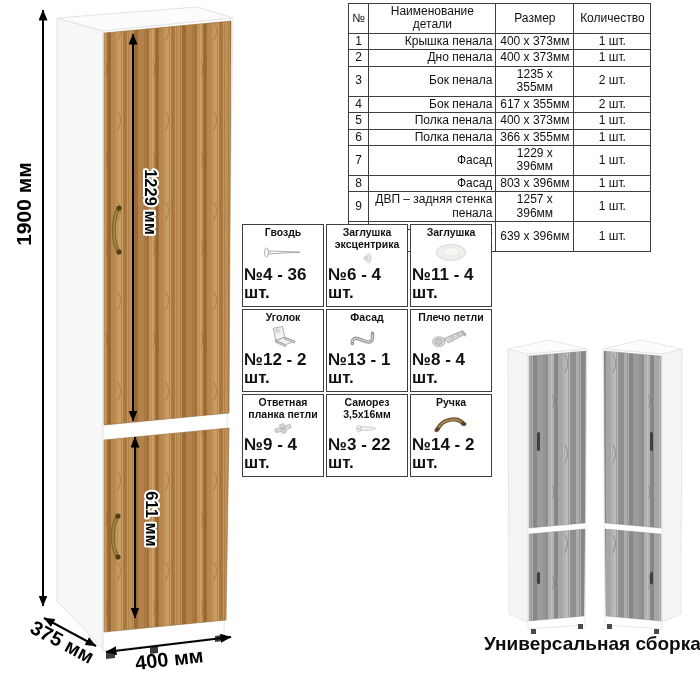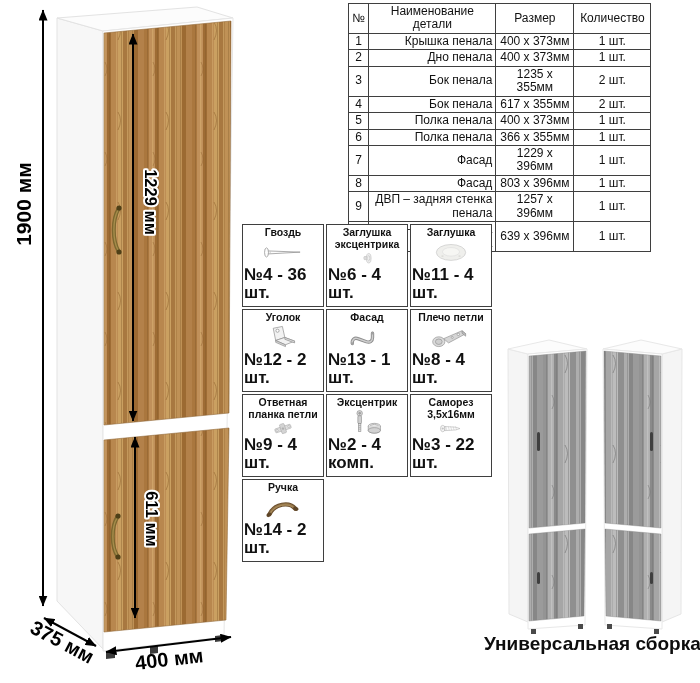--- a/index.html
+++ b/index.html
@@ -284,39 +284,20 @@
               <rect x="-7" y="-14" width="14" height="28" rx="3" fill="#d4d4d4"></rect>
     <circle cx="-18" cy="0" r="3" fill="#f6f6f6"></circle>
               <circle cx="18" cy="0" r="3" fill="#f6f6f6"></circle>
     <circle cx="0" cy="0" r="2.5" fill="#bfbfbf"></circle>
             </g>
           </svg>
         </div>
     <div class="hw-count">№9 - 4 шт.</div>
   </div>
       <div class="hw-cell">
-    <div class="hw-name">Эксцентрик</div>
-    <div class="hw-icon">
-          <svg viewBox="0 0 76 44">
-            <g stroke="#8a8a8a" stroke-width="1">
-    <circle cx="26" cy="7" r="4.5" fill="#d8d8d8"></circle>
-              <circle cx="26" cy="7" r="1.6" fill="#a8a8a8"></circle>
-    <rect x="23" y="11" width="6" height="13" rx="2" fill="#cfcfcf"></rect>
-    <rect x="24" y="24" width="4" height="13" fill="#e2e2e2"></rect>
-    <path d="M24,27 h4 M24,30 h4 M24,33 h4" stroke="#9a9a9a"></path>
-    <ellipse cx="50" cy="28" rx="10" ry="4.5" fill="#e8e8e8"></ellipse>
-    <path d="M40,28 l0,7 a10,4.5 0 0 0 20,0 l0,-7" fill="#dcdcdc"></path>
-    <ellipse cx="50" cy="35" rx="10" ry="4.5" fill="#d2d2d2"></ellipse>
-    <path d="M43,27 q7,-4 14,0" fill="none" stroke="#9a9a9a"></path>
-            </g>
-          </svg>
-        </div>
-    <div class="hw-count">№2 - 4 комп.</div>
-  </div>
-      <div class="hw-cell">
     <div class="hw-name">Саморез 3,5х16мм</div>
     <div class="hw-icon">
           <svg viewBox="0 0 76 44">
             <g stroke="#8a8a8a" fill="#f5f5f5" stroke-width="1.1">
     <ellipse cx="14" cy="22" rx="6.5" ry="9.5"></ellipse>
     <path d="M10.5,22 h7 M14,18.5 v7" stroke="#999999"></path>
     <path d="M20.5,16 L52,18 L64,22 L52,26 L20.5,28 z" fill="#fdfdfd"></path>
     <path d="M23,16.3 l3,11.4 m4,-11.8 l3,11.6 m4,-11.8 l3,11.4 m4,-11.4 l3,10.8 m4,-10.6 l3,9.6" stroke="#aaaaaa" stroke-width="1" fill="none"></path>
             </g>
           </svg>

